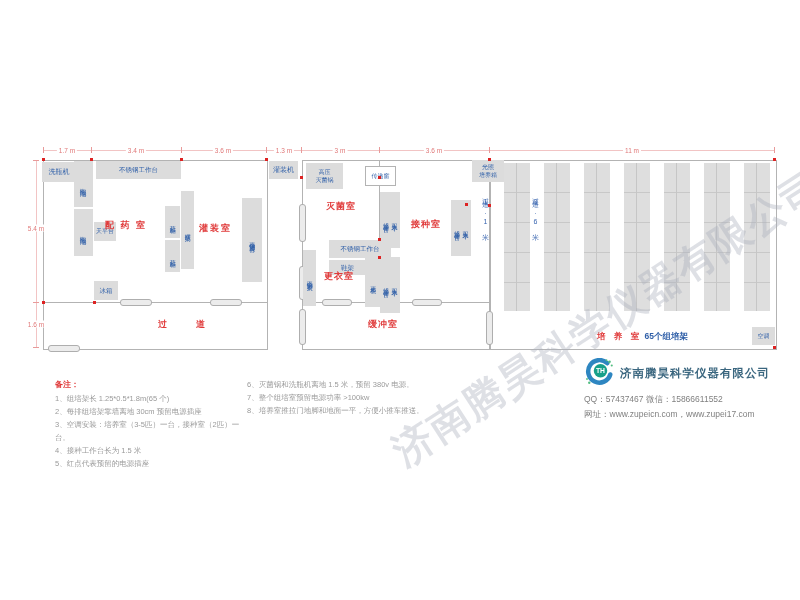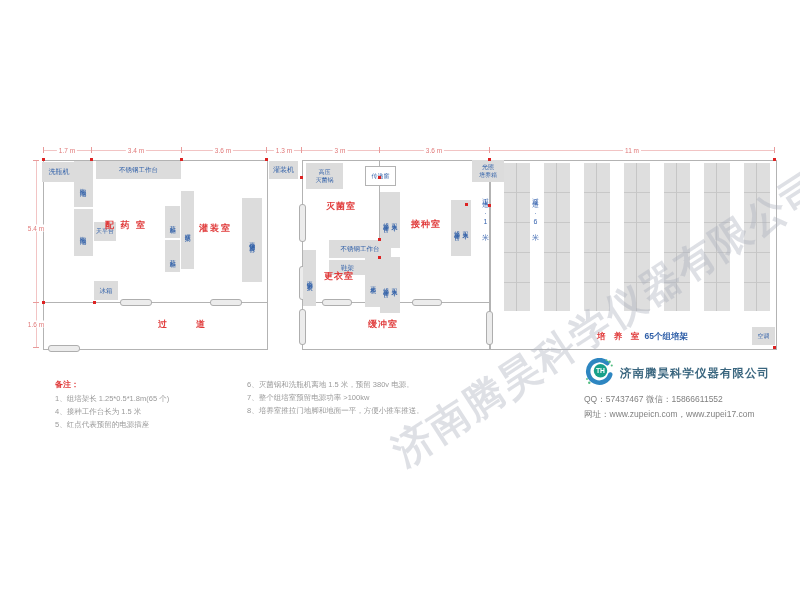--- a/index.html
+++ b/index.html
@@ -165,20 +165,22 @@
   <div class="roomline" style="left:597px;top:331px;">
     <span class="red">培 养 室</span>
     <span class="blue">65个组培架</span>
   </div>
 
 </div>
 
 <div class="notes" style="left:55px;width:190px;">
   <div class="notes-title">备注：</div>
   <div>1、组培架长 1.25*0.5*1.8m(65 个)</div>
+  <div>2、每排组培架靠墙离地 30cm 预留电源插座</div>
+  <div>3、空调安装：培养室（3-5匹）一台，接种室（2匹）一台。</div>
   <div>4、接种工作台长为 1.5 米</div>
   <div>5、红点代表预留的电源插座</div>
 </div>
 <div class="notes" style="left:247px;top:378px;width:210px;">
   <div>6、灭菌锅和洗瓶机离地 1.5 米，预留 380v 电源。</div>
   <div>7、整个组培室预留电源功率 &gt;100kw</div>
   <div>8、培养室推拉门地脚和地面一平，方便小推车推送。</div>
 </div>
 
 <div class="company">

